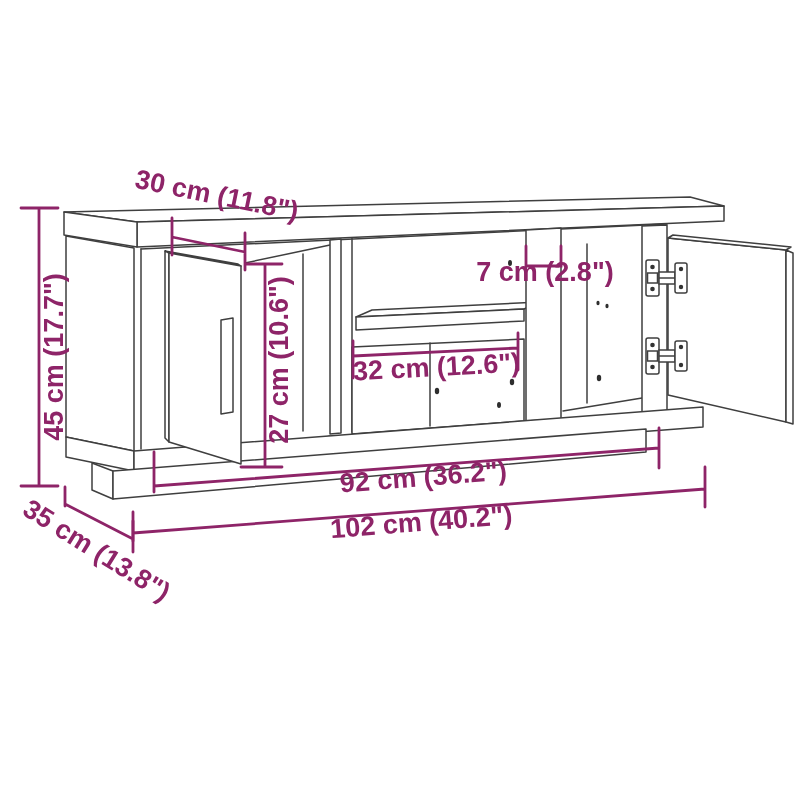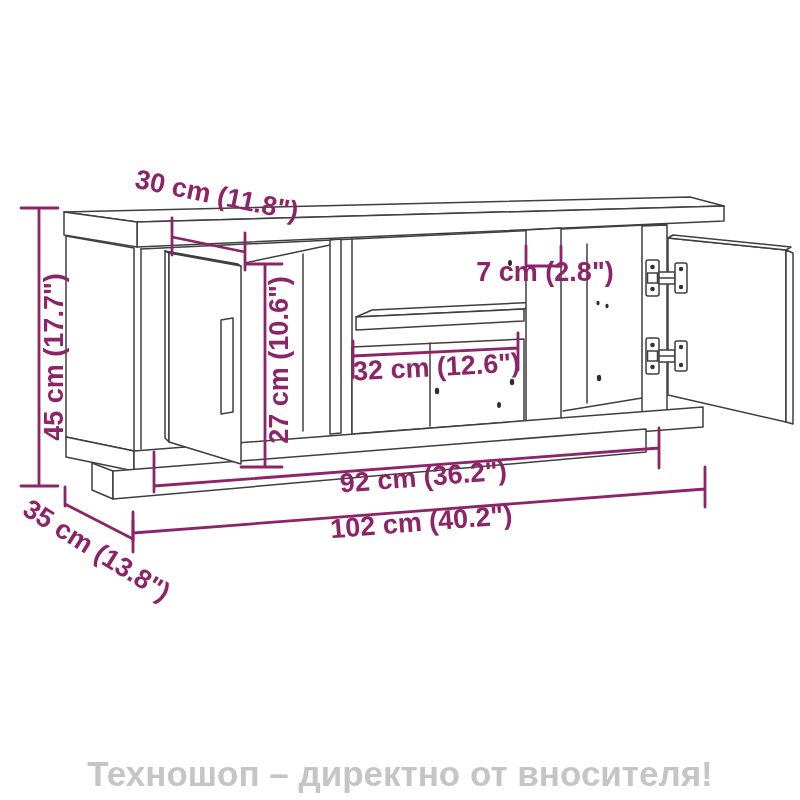--- a/index.html
+++ b/index.html
@@ -150,16 +150,13 @@
         <text class="dim-label" transform="translate(422,531) rotate(-4.5)" fill="#8E2468">102 cm (40.2")</text>
       </g>
 
       <g>
         <path d="M65,487 V506 M133,521 V541 M65,504 L133,539"></path>
         <text class="dim-label" transform="translate(92,558) rotate(32)" fill="#8E2468">35 cm (13.8")</text>
       </g>
     </g>
   </svg>
 
-  <div class="footer-banner">
-    <span>Техношоп – директно от вносителя!</span>
-  </div>
 </div>
 
 </body></html>

